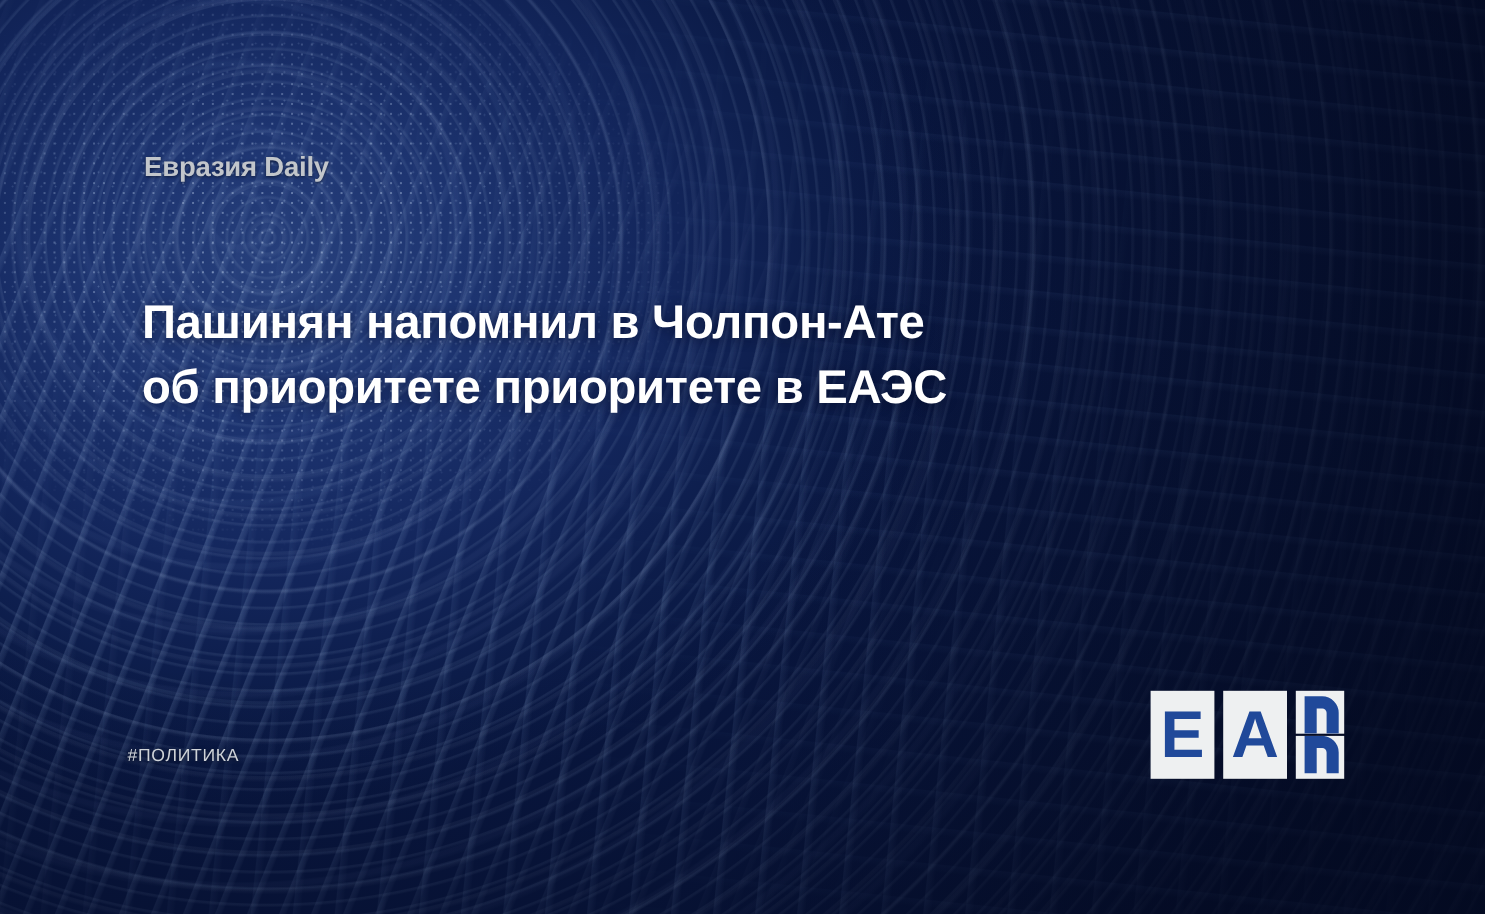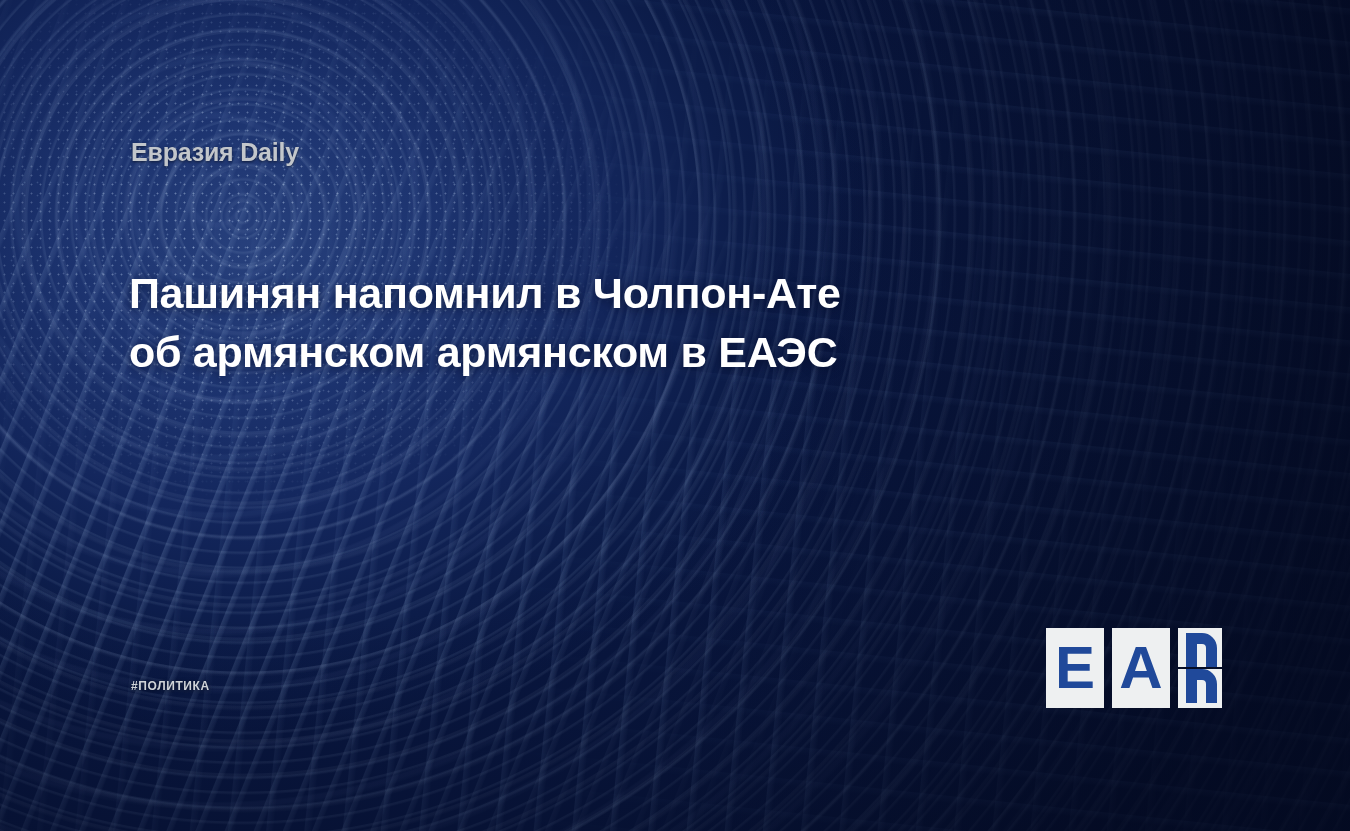--- a/index.html
+++ b/index.html
@@ -149,23 +149,23 @@
     font-weight:bold;
     line-height:1.37;
     color:#ffffff;
     letter-spacing:-0.3px;
     text-shadow:0 2px 10px rgba(3,10,34,.55);
   }
   #headline .hl-line { display:block; white-space:nowrap; }
 
   #tag {
     position:absolute;
-    left:131px; top:679px;
-    font-size:12px;
-    font-weight:bold;
+    left:116px; top:679px;
+    font-size:16px;
+    font-weight:normal;
     letter-spacing:0.6px;
     color:#cfd3d8;
     text-shadow:0 1px 4px rgba(0,0,0,.55);
     white-space:nowrap;
   }
 
   
   #logo {
     position:absolute;
     left:1046px; top:628px;
@@ -201,21 +201,21 @@
   <div class="bg-layer bg-streaks-b"></div>
   <div class="bg-layer bg-streaks-v"></div>
   <div class="bg-layer bg-vignette"></div>
 
   <div class="content">
 
     <div id="brand">Евразия Daily</div>
 
     <div id="headline">
       <span class="hl-line">Пашинян напомнил в Чолпон-Ате</span>
-      <span class="hl-line">об армянском армянском в ЕАЭС</span>
+      <span class="hl-line">об приоритете приоритете в ЕАЭС</span>
     </div>
 
     <div id="tag">#ПОЛИТИКА</div>
 
     <div id="logo">
       <div class="tile tile-e">E</div>
       <div class="tile tile-a">A</div>
       <div class="tile tile-d1">
         <svg width="44" height="39" viewBox="0 0 44 39" aria-hidden="true">
           <path d="M8 5 h16 a15 15 0 0 1 15 15 v19 h-11 v-19 a4 4 0 0 0 -4 -4 h-5 v23 h-11 z" fill="#20499a"></path>

